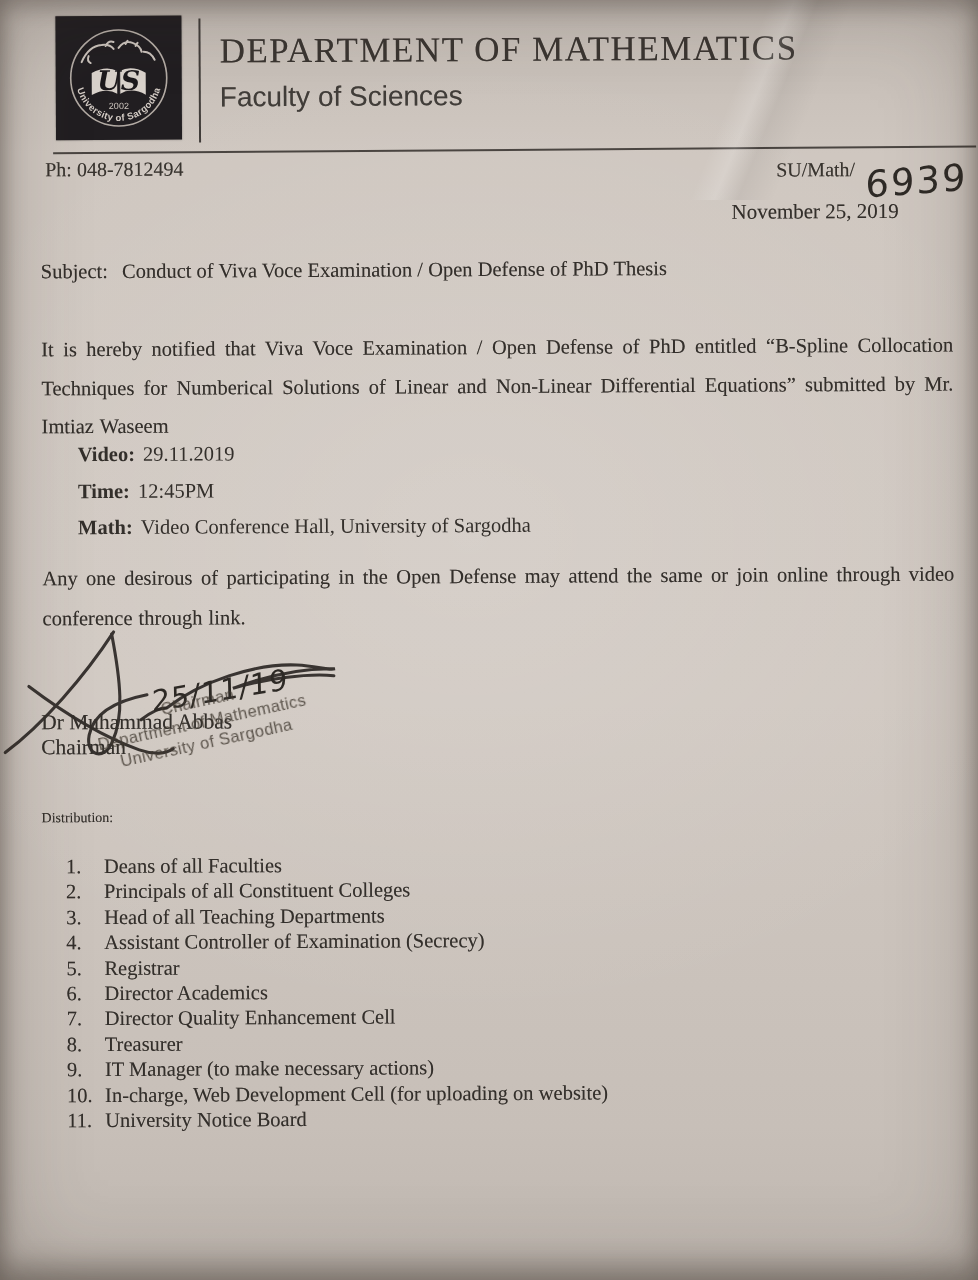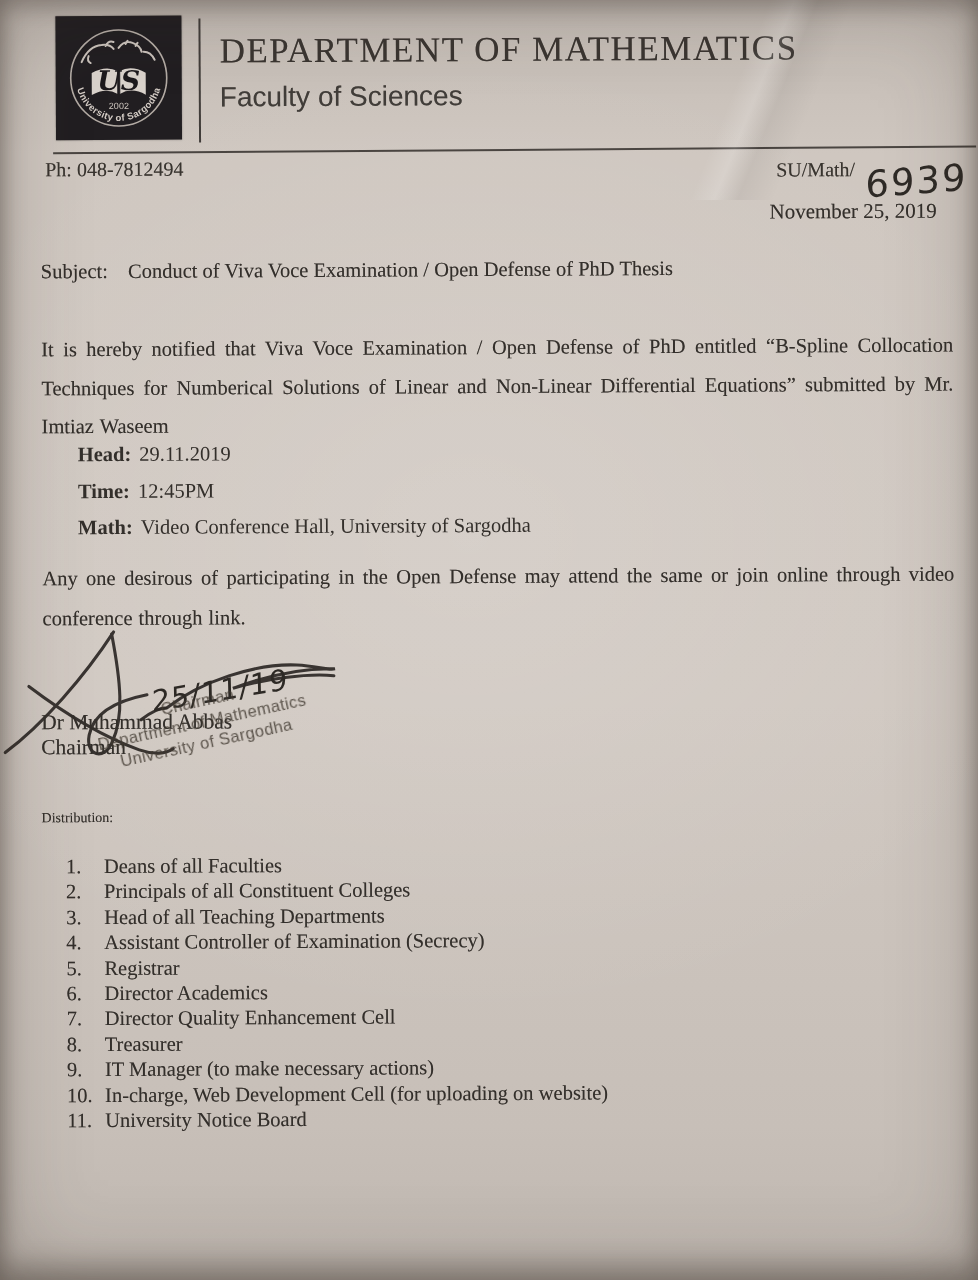--- a/index.html
+++ b/index.html
@@ -22,24 +22,24 @@
   .logo{position:absolute;left:58px;top:14px;width:126px;height:124px;background:#211e21;box-shadow:0 0 2px rgba(0,0,0,0.4);}
   .hdr-divider{position:absolute;left:201px;top:17px;width:2px;height:124px;background:#403c39;}
   .dept-title{position:absolute;left:222px;top:30px;font-size:35px;letter-spacing:1.5px;color:#3a3531;white-space:nowrap;}
   .faculty-subtitle{position:absolute;left:222px;top:80px;font-family:"Liberation Sans",sans-serif;font-size:28px;color:#413d39;}
   .hdr-rule{position:absolute;left:55px;top:149px;width:923px;height:2px;background:#4a4541;transform:rotate(-0.12deg);}
 
   .phone{position:absolute;left:47px;top:156px;font-size:20px;color:#38342f;}
   .ref-line{position:absolute;left:778px;top:160px;white-space:nowrap;}
   .ref-prefix{font-size:20px;color:#38342f;vertical-align:18px;}
   .ref-value{display:inline-block;font-family:"DejaVu Sans",sans-serif;font-size:37px;letter-spacing:2px;color:#2e2a26;transform:rotate(-4deg) skewX(-4deg);margin-left:6px;}
-  .letter-date{position:absolute;left:771px;top:201px;font-size:21px;color:#332f2b;}
+  .letter-date{position:absolute;left:733px;top:201px;font-size:21px;color:#332f2b;}
 
   .subject-line{position:absolute;left:42px;top:258px;font-size:20.5px;color:#332f2b;}
-  .subject-label{margin-right:20px;}
+  .subject-label{margin-right:14px;}
 
   .para{position:absolute;left:42px;width:912px;text-align:justify;font-size:20.5px;color:#332f2b;word-spacing:1px;}
   .para1{top:328px;line-height:38.5px;}
   .para2{top:556px;line-height:40px;}
 
   .details{position:absolute;left:78px;top:441px;font-size:20.5px;color:#332f2b;}
   .detail-row{height:36.5px;}
   .detail-label{font-weight:bold;margin-right:8px;}
 
   
@@ -102,21 +102,21 @@
     <div class="letter-date soft">November 25, 2019</div>
 
     <div class="subject-line soft">
       <span class="subject-label">Subject:</span><span>Conduct of Viva Voce Examination / Open Defense of PhD Thesis</span>
     </div>
 
     <div class="para para1 soft">It is hereby notified that Viva Voce Examination / Open Defense of PhD entitled “B-Spline Collocation Techniques for Numberical Solutions of Linear and Non-Linear Differential Equations” submitted by Mr. Imtiaz Waseem</div>
 
     <div class="details">
       <div class="detail-row">
-        <span class="detail-label">Head:</span><span>29.11.2019</span>
+        <span class="detail-label">Video:</span><span>29.11.2019</span>
       </div>
       <div class="detail-row">
         <span class="detail-label">Time:</span><span>12:45PM</span>
       </div>
       <div class="detail-row">
         <span class="detail-label">Math:</span><span>Video Conference Hall, University of Sargodha</span>
       </div>
     </div>
 
     <div class="para para2 soft">Any one desirous of participating in the Open Defense may attend the same or join online through video conference through link.</div>

